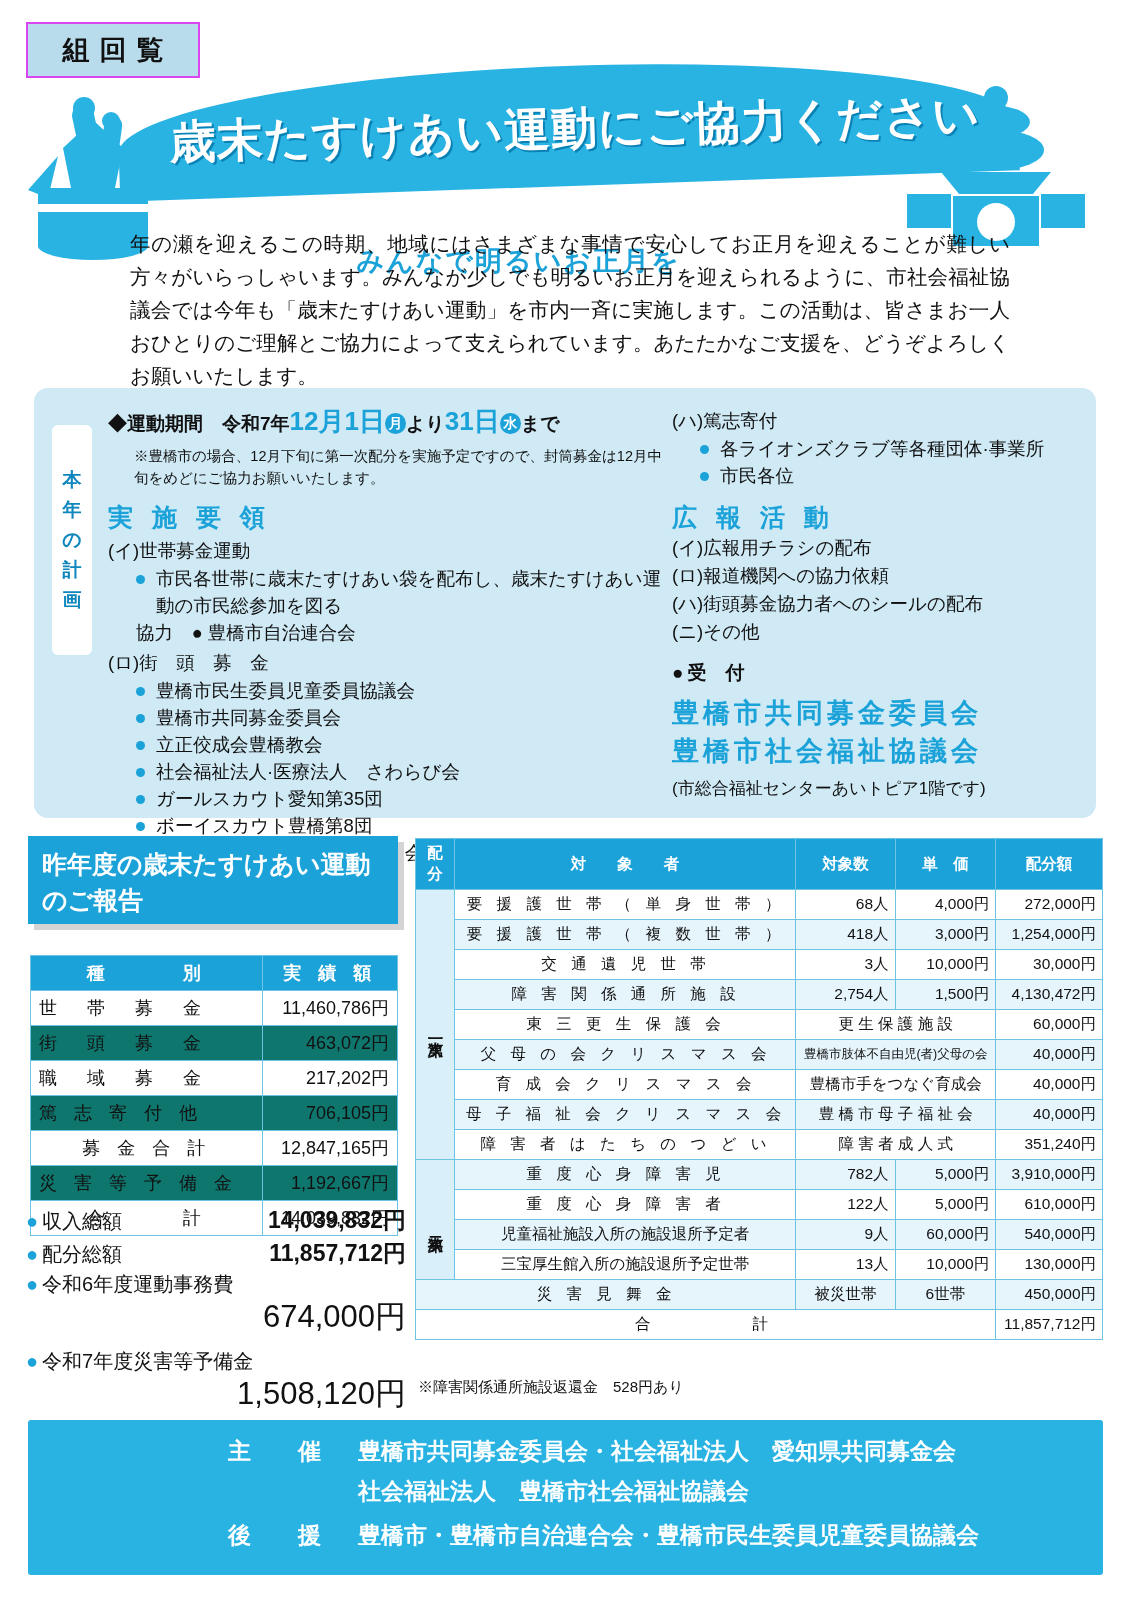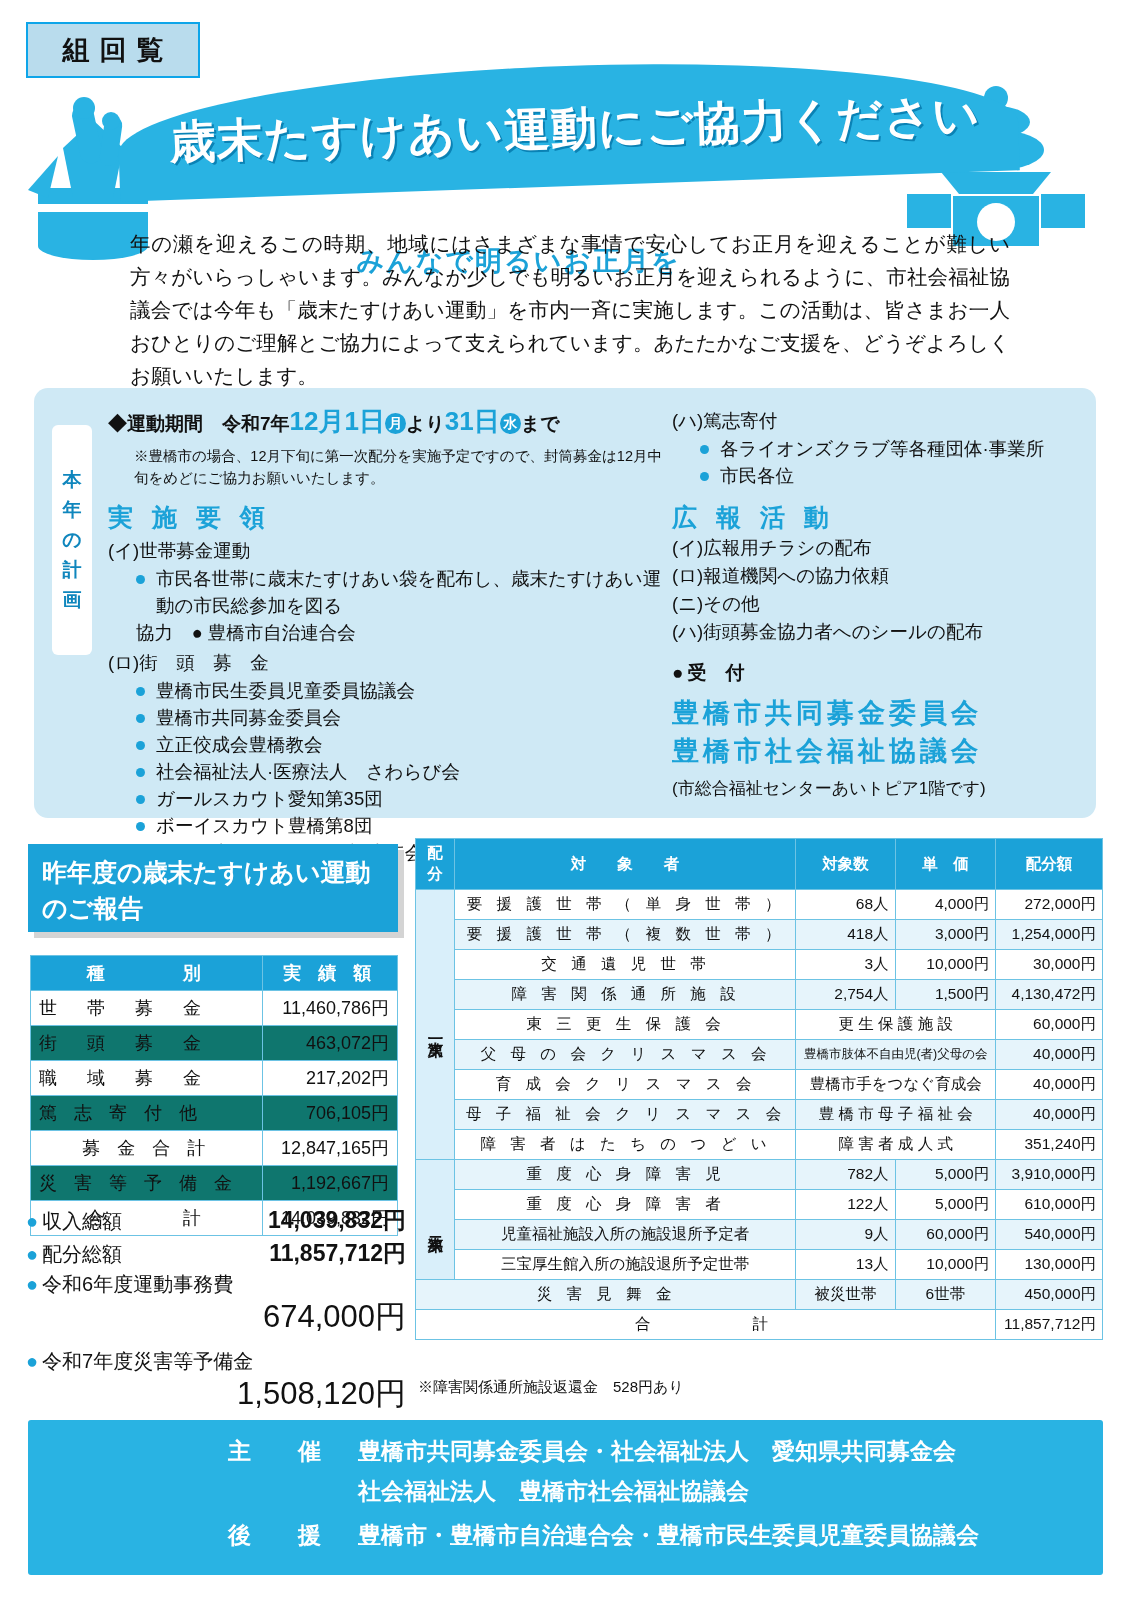--- a/index.html
+++ b/index.html
@@ -9,21 +9,21 @@
     font-family:"Liberation Sans", sans-serif;
     color:#111;
     position:relative;
     overflow:hidden;
   }
   .page { position:relative; width:1131px; height:1600px; }
 
   
   .kumi-box {
     position:absolute; left:26px; top:22px; width:170px; height:52px;
-    background:#b9dced; border:2px solid #0ea5e9;
+    background:#b9dced; border:2px solid #d946ef;
     display:flex; align-items:center; justify-content:center;
     font-size:27px; font-weight:bold; letter-spacing:10px; color:#111;
     text-indent:10px;
   }
   .banner-wrap { position:absolute; left:0; top:58px; width:1131px; height:190px; }
   .banner-arc {
     position:absolute; left:118px; top:8px; width:900px; height:120px;
     background:#29b3e3;
     border-radius:50% 50% 0 0 / 72px 72px 0 0;
     transform: rotate(-2.0deg);
@@ -84,21 +84,20 @@
   .org { color:#1ba2d8; font-weight:bold; font-size:27px; letter-spacing:4px; line-height:38px; }
   .org-note { font-size:17px; margin-top:6px; line-height:26px; }
   .org-note b { font-size:21px; }
 
   
   .report-head {
     position:absolute; left:28px; top:836px; width:370px; height:88px;
     background:#1ba2d8; color:#fff; font-weight:bold; font-size:25px;
     padding:10px 14px; box-sizing:border-box; line-height:36px;
     box-shadow:6px 6px 0 #d4d4d4;
-    margin-top:8px;
   }
 
   
   table { border-collapse:collapse; }
   .tbl-left {
     position:absolute; left:30px; top:955px; width:368px;
     font-size:18px;
   }
   .tbl-left th, .tbl-left td { border:1px solid #6cc3e4; padding:5px 8px; height:24px; }
   .tbl-left th { background:#1ba2d8; color:#fff; font-weight:bold; letter-spacing:6px; }
@@ -218,22 +217,22 @@
 
   <div class="col-right">
     <div class="sub">(ハ)篤志寄付</div>
     <ul class="bul">
       <li>各ライオンズクラブ等各種団体·事業所</li>
       <li>市民各位</li>
     </ul>
     <div class="h-sec">広 報 活 動</div>
     <div class="rl">(イ)広報用チラシの配布</div>
     <div class="rl">(ロ)報道機関への協力依頼</div>
+    <div class="rl">(ハ)街頭募金協力者へのシールの配布</div>
     <div class="rl">(ニ)その他</div>
-    <div class="rl">(ハ)街頭募金協力者へのシールの配布</div>
     <div class="accept">受　付</div>
     <div class="org" style="margin-top:8px">豊橋市共同募金委員会</div>
     <div class="org">豊橋市社会福祉協議会</div>
     <div class="org-note">(市総合福祉センターあいトピア1階です)</div>
   </div>
 
   <div class="report-head">昨年度の歳末たすけあい運動のご報告</div>
 
   <table class="tbl-left">
     <tbody>

